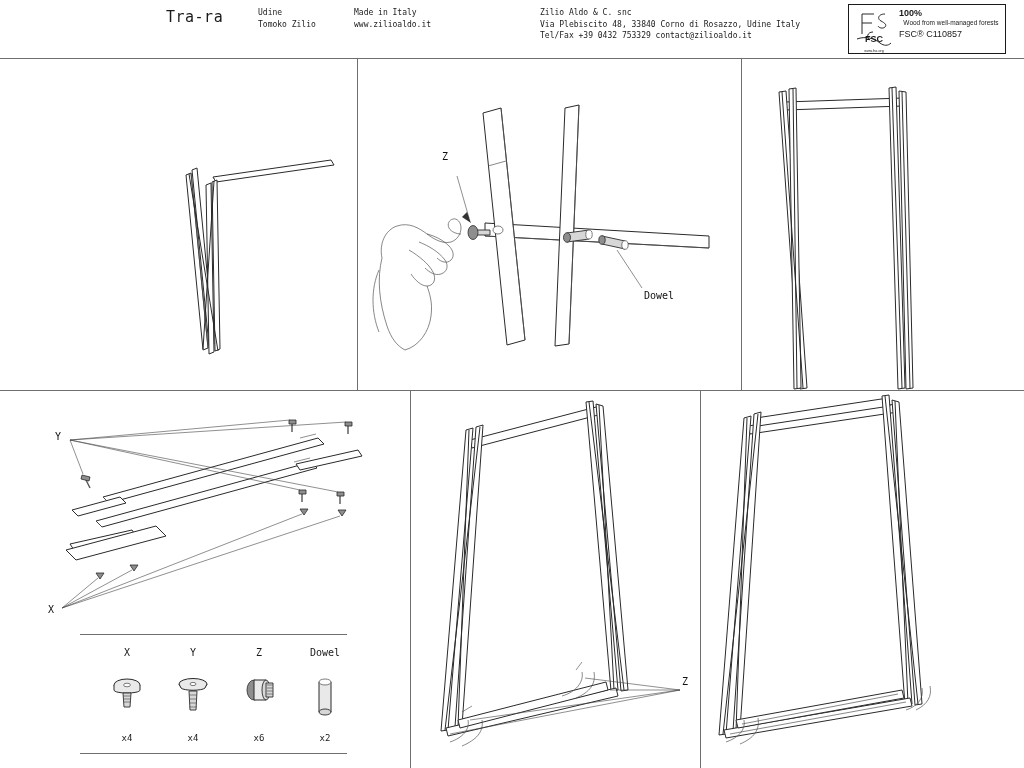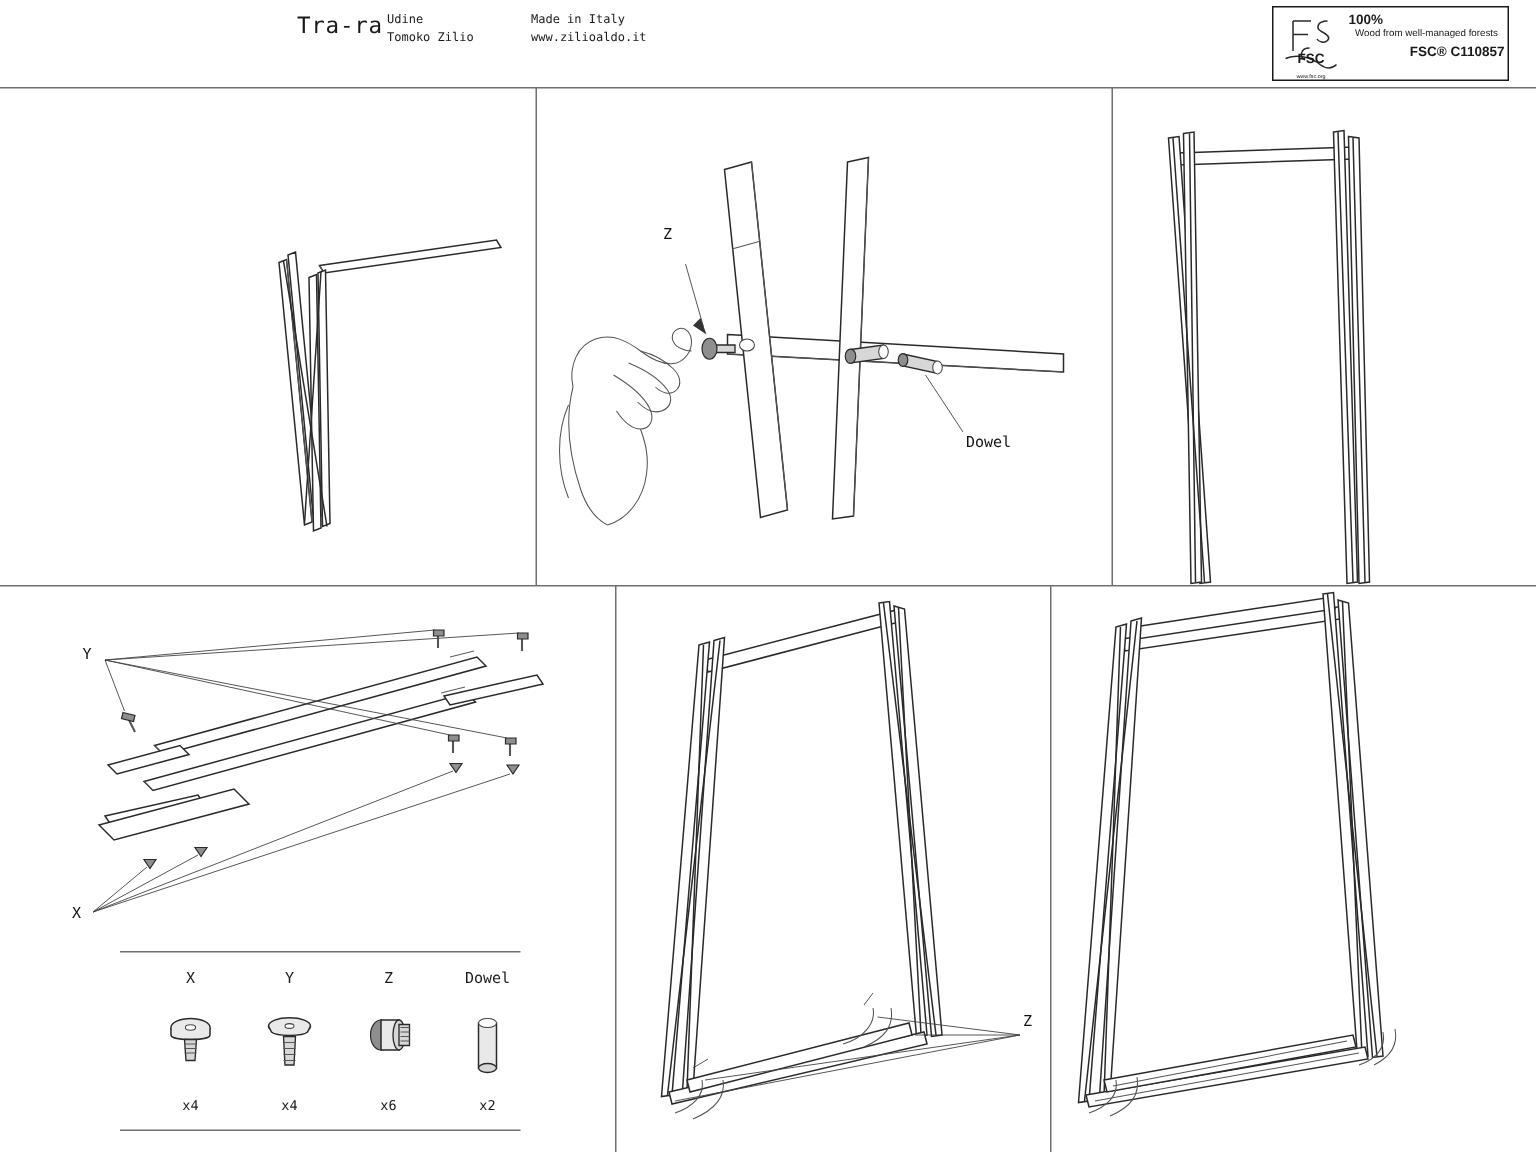--- a/index.html
+++ b/index.html
@@ -27,21 +27,20 @@
     position: absolute;
     left: 0; top: 0;
     width: 1024px;
     height: 58px;
   }
   .hdr-title {
     position: absolute;
     left: 166px; top: 8px;
     font-size: 15px;
     letter-spacing: 0.5px;
-    margin-left: 32px;
   }
   .hdr-design {
     position: absolute;
     left: 258px; top: 7px;
     font-size: 8px;
     line-height: 12px;
   }
   .hdr-made {
     position: absolute;
     left: 354px; top: 7px;
@@ -89,23 +88,23 @@
     line-height: 11px;
   }
   .fsc-desc {
     font-size: 6.5px;
     font-family: "Liberation Sans", sans-serif;
     line-height: 8px;
     text-align: center;
   }
   .fsc-code {
     font-size: 9px;
-    font-weight: bold;
+    font-weight: normal;
     font-family: "Liberation Sans", sans-serif;
-    text-align: right;
+    text-align: left;
     margin-top: 2px;
   }
   .fsc-url {
     position: absolute;
     left: 3px; top: 44px;
     width: 44px;
     font-size: 3.6px;
     text-align: center;
     font-family: "Liberation Sans", sans-serif;
   }
@@ -193,20 +192,25 @@
     <div class="hdr-design">
       <div>Udine</div>
       <div>Tomoko Zilio</div>
     </div>
 
     <div class="hdr-made">
       <div>Made in Italy</div>
       <div class="link">www.zilioaldo.it</div>
     </div>
 
+    <div class="hdr-company">
+      <div>Zilio Aldo &amp; C. snc</div>
+      <div>Via Plebiscito 48, 33840 Corno di Rosazzo, Udine Italy</div>
+      <div>Tel/Fax +39 0432 753329   contact@zilioaldo.it</div>
+    </div>
 
     <div class="fsc">
       <div class="fsc-logo">
         <svg width="44" height="44" viewBox="0 0 44 44">
           <path class="ln" d="M10 6 L10 26 M10 6 L22 6 M10 15 L20 15" stroke-width="2.2"></path>
           <path class="ln" d="M33 6 C26 6 25 11 29 13 C33 15 35 17 33 19 C31 21 27 20 26 18" stroke-width="2.2"></path>
           <path class="ln" d="M21 24 C15 24 14 30 18 32" stroke-width="2.2"></path>
           <path class="ln" d="M5 31 C13 28 22 30 28 35 C32 38 36 38 39 35" stroke-width="1.6"></path>
           <text x="22" y="34" font-size="9" font-family="Liberation Sans, sans-serif" text-anchor="middle" fill="#1a1a1a" font-weight="bold">FSC</text>
         </svg>

